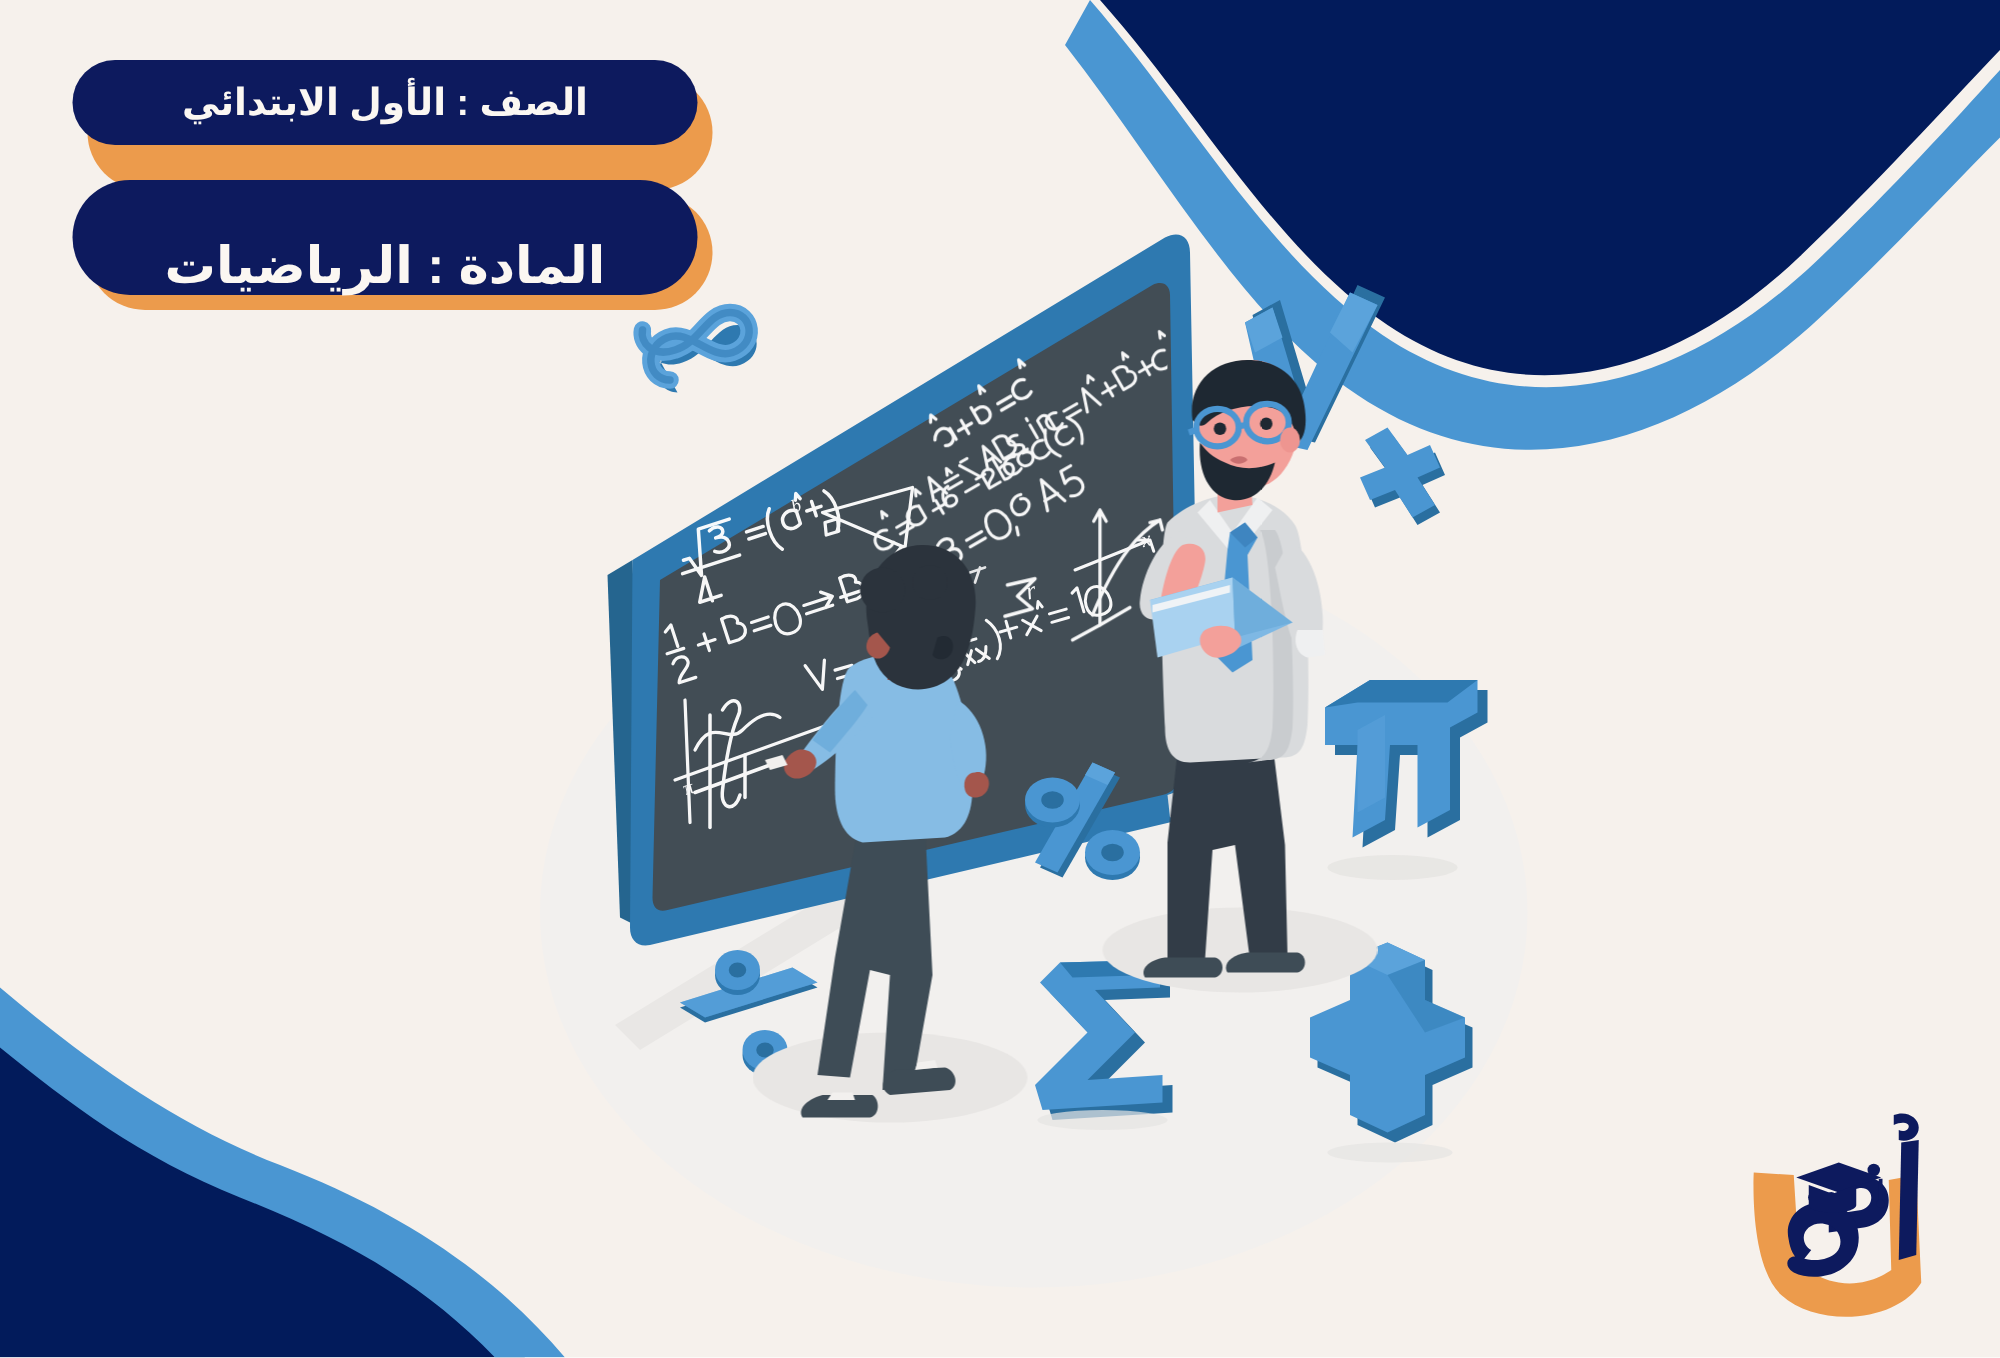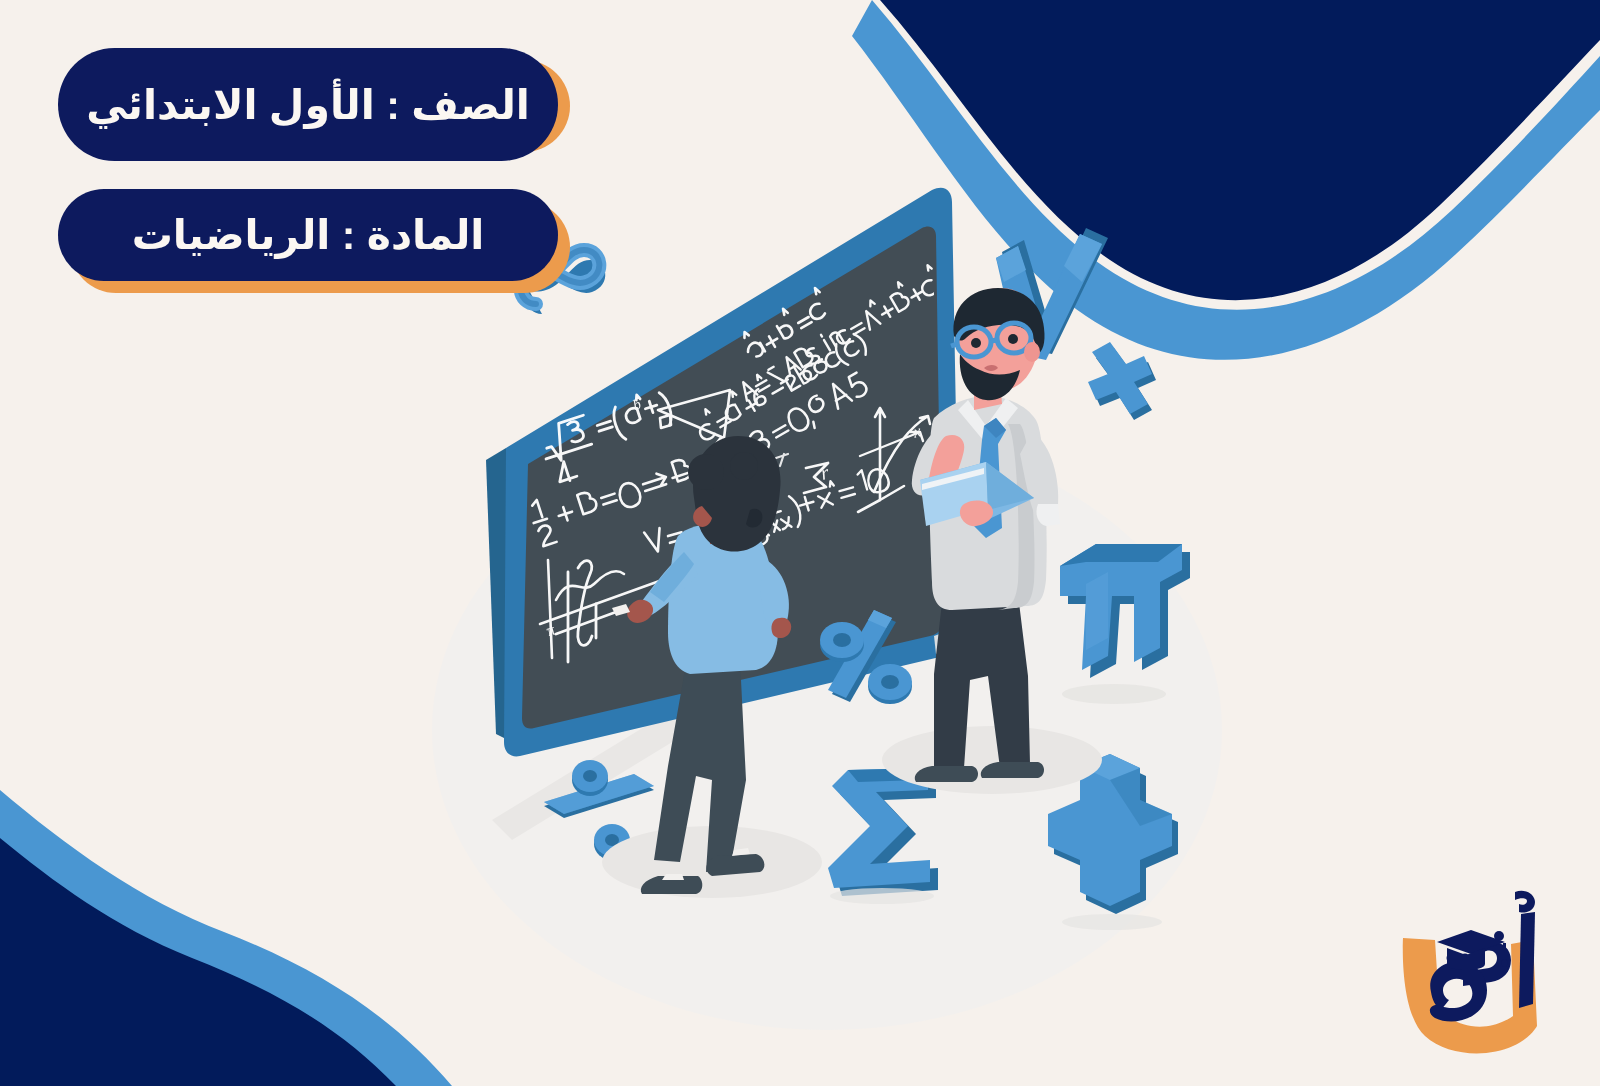--- a/index.html
+++ b/index.html
@@ -67,31 +67,32 @@
     color: #FBF7F2;
     font-weight: bold;
     display: flex;
     align-items: center;
     justify-content: center;
     letter-spacing: 0.5px;
     box-sizing: border-box;
   }
   .badge-grade .badge-body {
     width: 500px;
-    height: 113px;
-    font-size: 41px;
+    height: 68px;
+    font-size: 30px;
   }
   .badge-grade .badge-shadow {
     width: 500px;
     height: 92px;
   }
   .badge-subject .badge-body {
     width: 500px;
     height: 92px;
     font-size: 41px;
+    align-items: flex-end;
   }
   .badge-subject .badge-shadow {
     width: 500px;
     height: 92px;
   }
 
   
   .illustration {
     position: absolute;
     left: 0;

